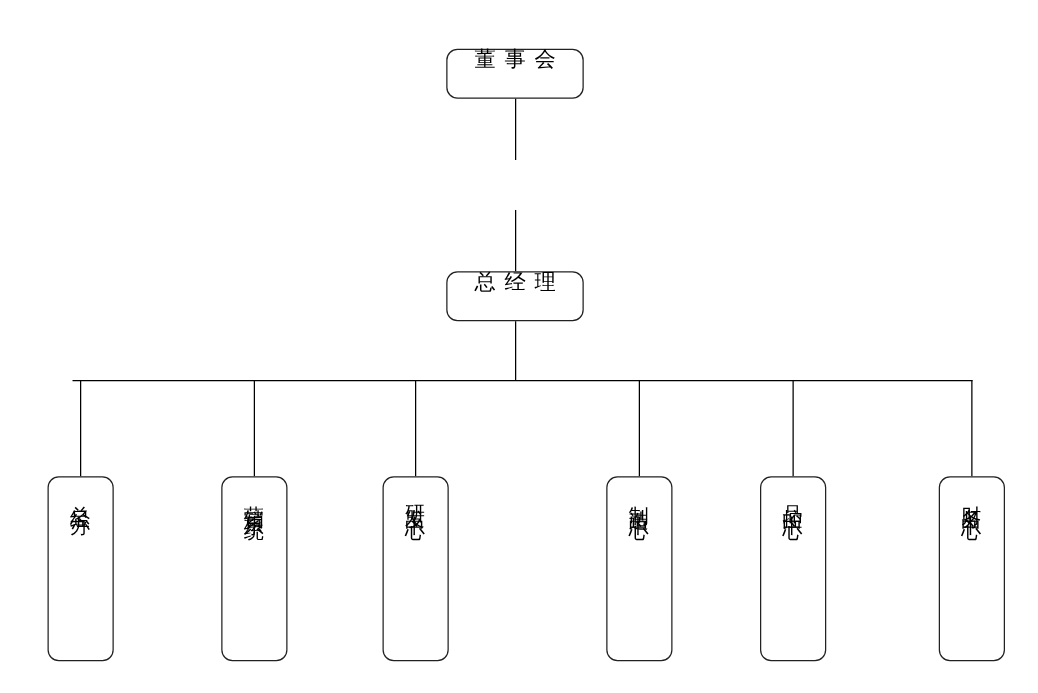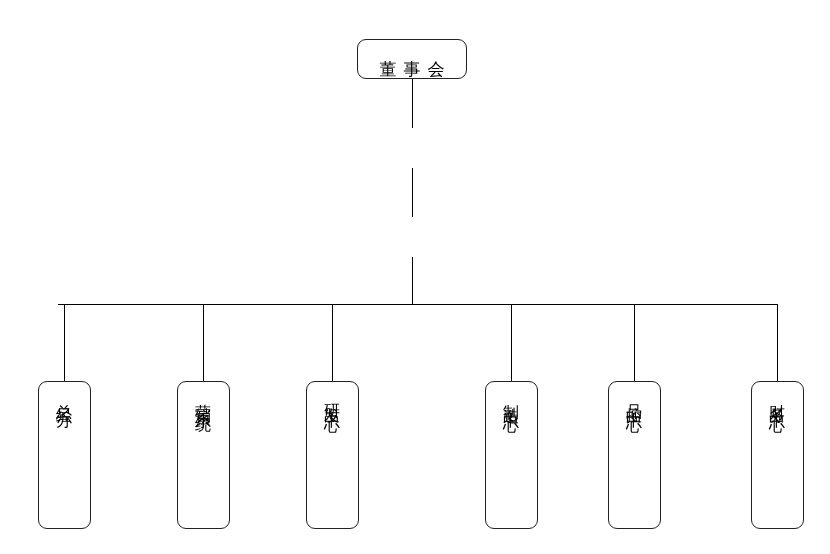--- a/index.html
+++ b/index.html
@@ -31,21 +31,21 @@
   }
 
   
   .node {
     position: absolute;
     box-sizing: border-box;
     border: 1px solid #222222;
     border-radius: 9px;
     background: #ffffff;
     display: flex;
-    align-items: flex-end;
+    align-items: flex-start;
     justify-content: center;
   }
 
   
   .node-top {
     width: 110px;
     height: 40px;
   }
   .node-top .node-label {
     font-size: 17px;
@@ -77,20 +77,23 @@
 </head>
 <body>
 
 <div id="chart-canvas">
 
   <div class="node node-top" style="left:357px; top:39px;">
     <span class="node-label">董事会</span>
   </div>
 
 
+  <div class="node node-top" style="left:357px; top:217px;">
+    <span class="node-label">总经理</span>
+  </div>
 
   <div class="conn-v" style="left:412px; top:79px;  height:49px;"></div>
   <div class="conn-v" style="left:412px; top:168px; height:49px;"></div>
   <div class="conn-v" style="left:412px; top:257px; height:47px;"></div>
 
   <div class="conn-h" style="left:58px; top:304px; width:720px;"></div>
 
   <div class="conn-v" style="left:64px;  top:304px; height:77px;"></div>
   <div class="conn-v" style="left:203px; top:304px; height:77px;"></div>
   <div class="conn-v" style="left:332px; top:304px; height:77px;"></div>

